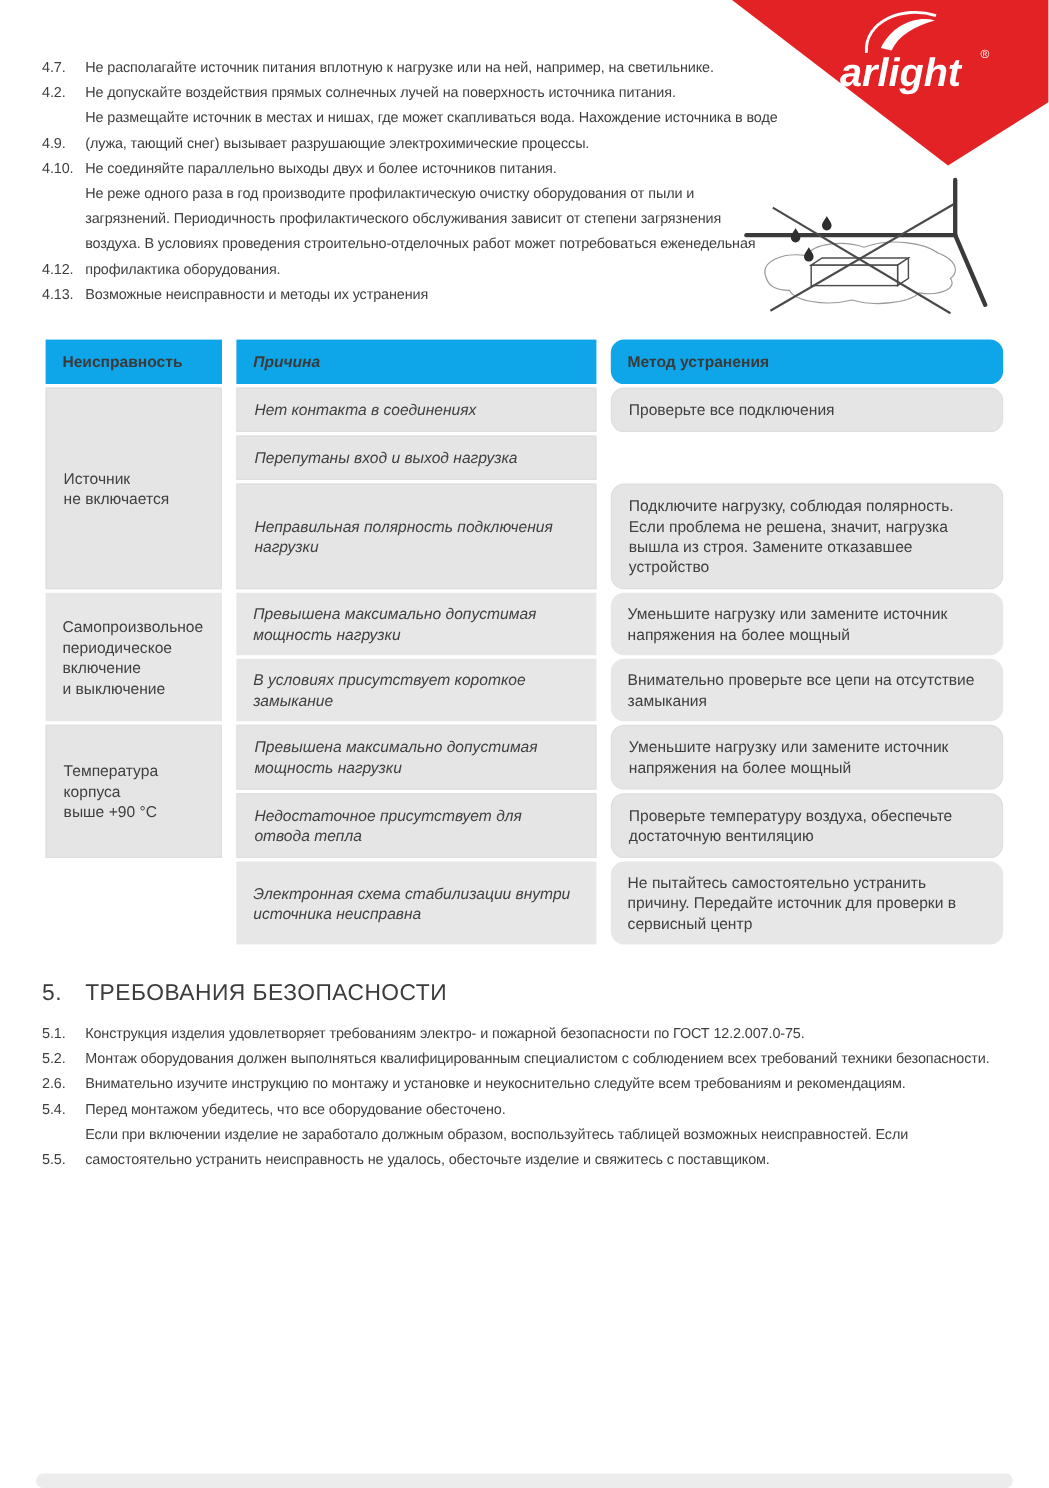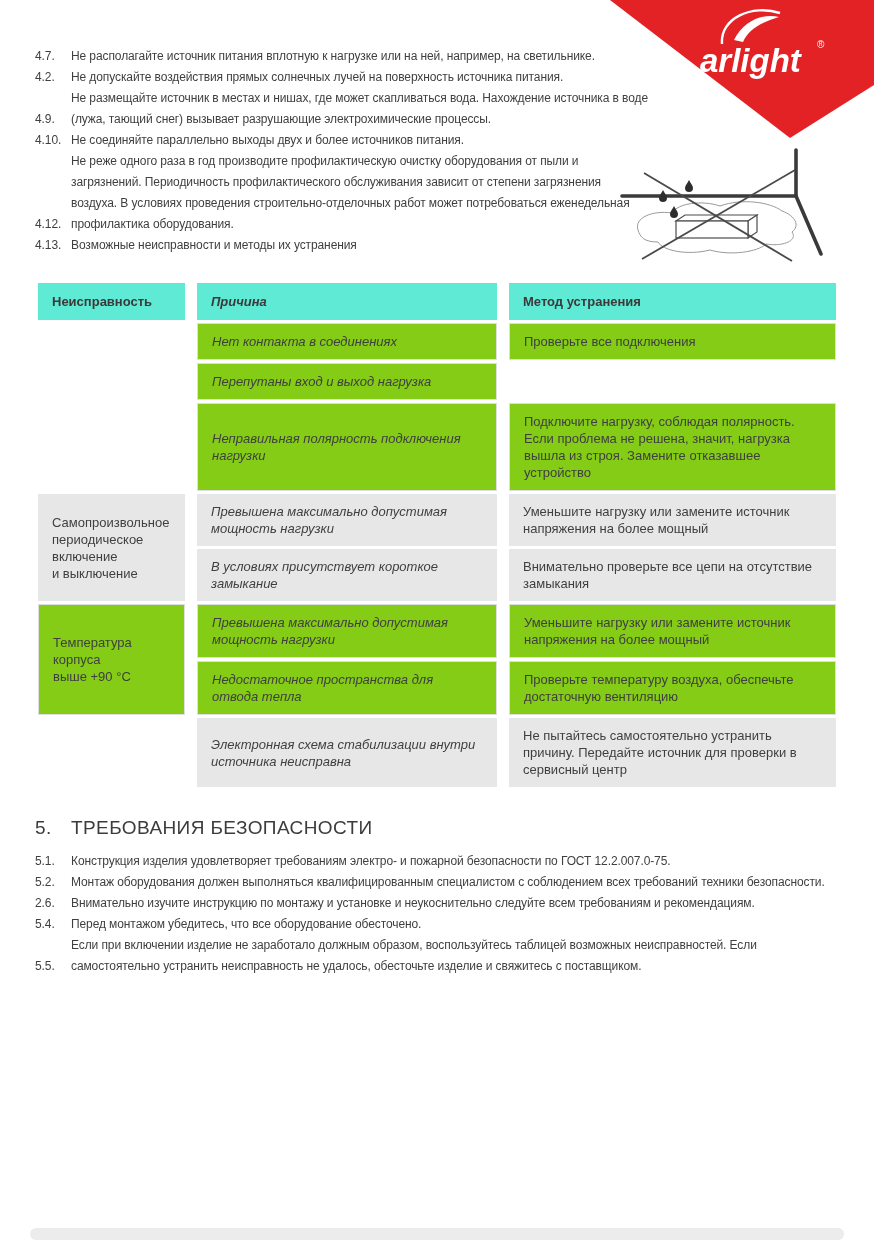--- a/index.html
+++ b/index.html
@@ -17,26 +17,26 @@
   .li-num{flex:0 0 36px;}
   .li-text{flex:1;}
   .s4{margin:46px 0 0 35px;width:614px;}
   .sec{margin-left:35px;width:812px;}
   .sec-head{display:flex;font-size:19px;letter-spacing:0.4px;color:#3c3c3c;line-height:22px;}
   .sec-head .li-num{flex:0 0 36px;}
   
   .ttable{margin:27px 0 0 38px;width:798px;font-size:13px;line-height:17px;}
   .thead,.tgroup{display:grid;grid-template-columns:147px 300px 1fr;column-gap:12px;row-gap:3px;margin-bottom:3px;}
   .cell{padding:9px 14px;display:flex;align-items:center;min-height:34px;box-sizing:border-box;}
-  .hcell{background:#5eead4;font-weight:bold;color:#3a3a3a;min-height:37px;}
+  .hcell{background:#0ea5e9;font-weight:bold;color:#3a3a3a;min-height:37px;}
   .fault{grid-column:1;white-space:pre-line;}
   .cause{grid-column:2;font-style:italic;}
-  .fix{grid-column:3;}
+  .fix{grid-column:3;border-radius:11px;}
   .shaded .cell{background:#e7e7e7;}
-  .plain .cell{background:#84cc16;border:1px solid #dedede;}
+  .plain .cell{background:#e5e5e5;border:1px solid #dedede;}
   
   .footer-bar{position:absolute;left:30px;right:30px;bottom:0;height:12px;background:#ececec;border-radius:6px;}
   .mt{margin-top:12px;}
 </style>
 </head>
 <body>
 
 <div class="page">
 
   <svg class="banner" viewBox="0 0 264 140">
@@ -100,20 +100,22 @@
   </div>
 
   <div class="ttable">
     <div class="thead">
       <div class="cell hcell fault" style="grid-row:1">Неисправность</div>
       <div class="cell hcell cause" style="grid-row:1">Причина</div>
       <div class="cell hcell fix" style="grid-row:1">Метод устранения</div>
     </div>
 
     <div class="tgroup plain">
+      <div class="cell fault" style="grid-row:1 / span 3">Источник
+не включается</div>
       <div class="cell cause" style="grid-row:1">Нет контакта в соединениях</div>
       <div class="cell fix" style="grid-row:1">Проверьте все подключения</div>
       <div class="cell cause" style="grid-row:2">Перепутаны вход и выход нагрузка</div>
       <div class="cell cause" style="grid-row:3">Неправильная полярность подключения нагрузки</div>
       <div class="cell fix" style="grid-row:3">Подключите нагрузку, соблюдая полярность. Если проблема не решена, значит, нагрузка вышла из строя. Замените отказавшее устройство</div>
     </div>
 
     <div class="tgroup shaded">
       <div class="cell fault" style="grid-row:1 / span 2">Самопроизвольное
 периодическое
@@ -123,21 +125,21 @@
       <div class="cell fix" style="grid-row:1">Уменьшите нагрузку или замените источник напряжения на более мощный</div>
       <div class="cell cause" style="grid-row:2">В условиях присутствует короткое замыкание</div>
       <div class="cell fix" style="grid-row:2">Внимательно проверьте все цепи на отсутствие замыкания</div>
     </div>
 
     <div class="tgroup plain">
       <div class="cell fault" style="grid-row:1 / span 2">Температура корпуса
 выше +90 °C</div>
       <div class="cell cause" style="grid-row:1">Превышена максимально допустимая мощность нагрузки</div>
       <div class="cell fix" style="grid-row:1">Уменьшите нагрузку или замените источник напряжения на более мощный</div>
-      <div class="cell cause" style="grid-row:2">Недостаточное пространства для отвода тепла</div>
+      <div class="cell cause" style="grid-row:2">Недостаточное присутствует для отвода тепла</div>
       <div class="cell fix" style="grid-row:2">Проверьте температуру воздуха, обеспечьте достаточную вентиляцию</div>
     </div>
 
     <div class="tgroup shaded">
       <div class="cell cause" style="grid-row:1">Электронная схема стабилизации внутри источника неисправна</div>
       <div class="cell fix" style="grid-row:1">Не пытайтесь самостоятельно устранить причину. Передайте источник для проверки в сервисный центр</div>
     </div>
   </div>
 
   <div class="sec" style="margin-top:30px">

